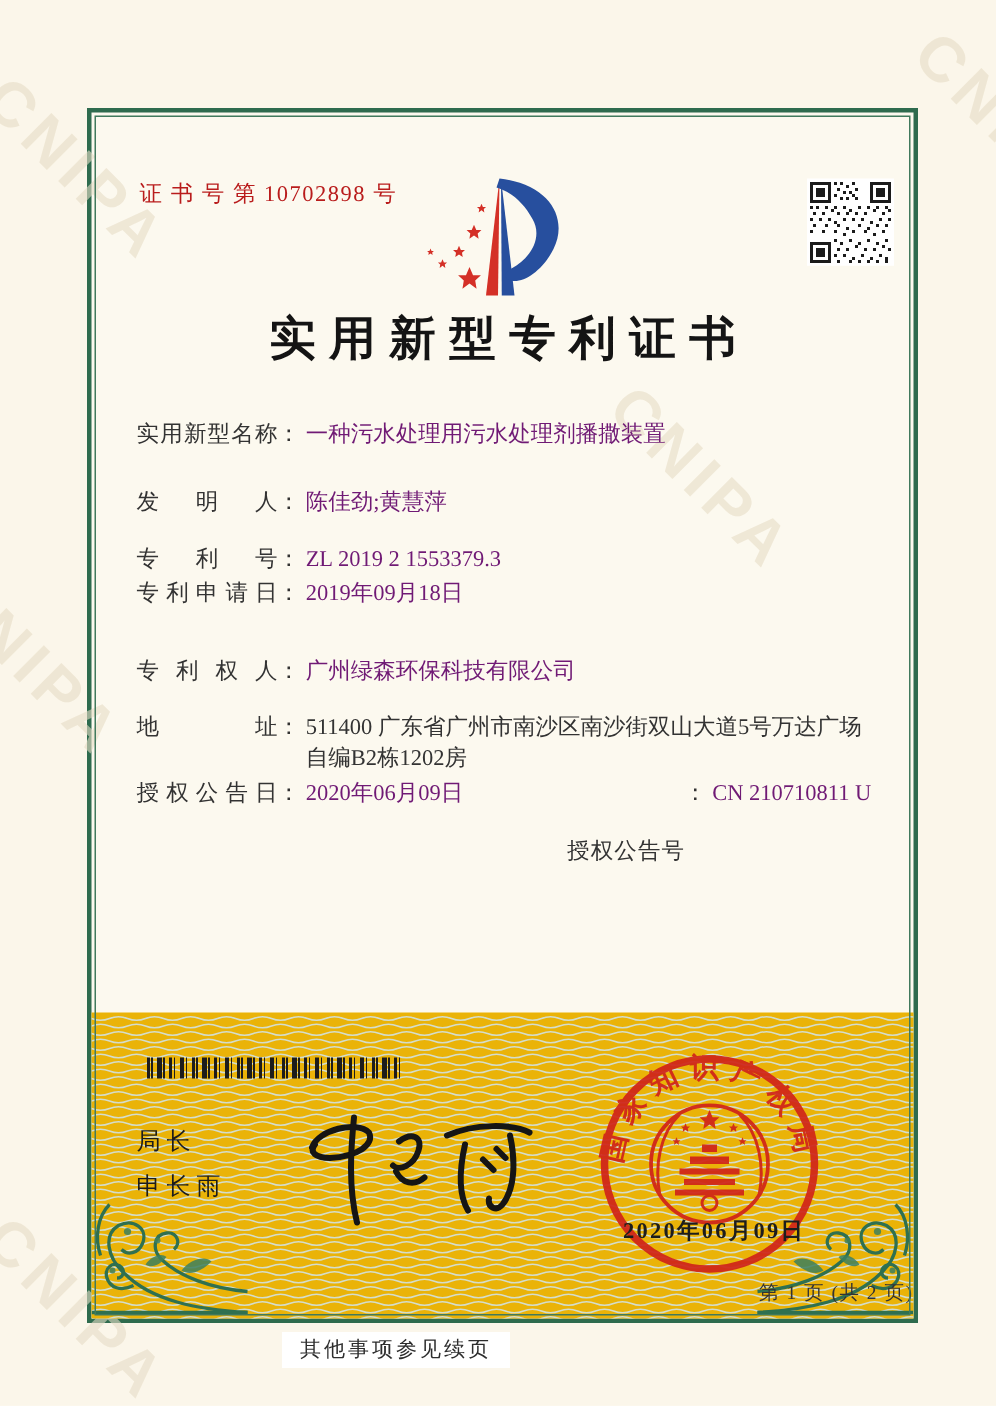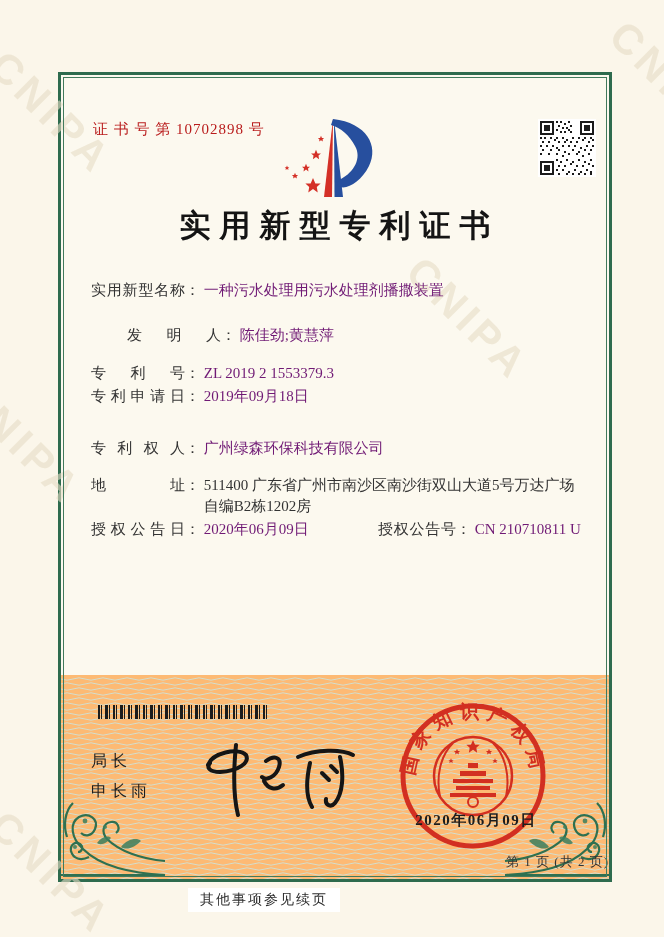--- a/index.html
+++ b/index.html
@@ -42,29 +42,29 @@
     position:absolute;left:0;top:130px;width:100%;text-align:center;z-index:2;
     font-size:31px;font-weight:bold;letter-spacing:9px;color:#141414;
     padding-left:9px;box-sizing:border-box;
   }
   
   .row{position:absolute;left:30px;right:24px;z-index:2;font-size:15px;line-height:21px;color:#333;}
   .flabel{display:inline-block;width:94px;text-align:justify;text-align-last:justify;vertical-align:top;}
   .fvalue{color:#701a75;}
   .addr-wrap{display:inline-block;vertical-align:top;max-width:380px;}
   .pair2{position:absolute;left:287px;top:0;}
-  .pair2 .flabel{width:78px;}
+  .pair2 .flabel{width:78px;margin-top:39px;}
   
   .paras{position:absolute;left:30px;right:26px;top:468px;z-index:2;
     font-size:14px;line-height:21.5px;text-align:justify;color:#2d2d2d;}
   .paras p{margin:0;text-indent:2em;}
   
   .band{
     position:absolute;left:0;right:0;top:600px;bottom:0;
-    background:#fdba74;z-index:2;overflow:hidden;
+    background:#eab308;z-index:2;overflow:hidden;
   }
   .band svg.waves{position:absolute;inset:0;}
   .barcode{
     position:absolute;left:37px;top:30px;width:170px;height:14px;
     background:
       repeating-linear-gradient(90deg,
         #1c1c1c 0 2px, transparent 2px 3px,
         #1c1c1c 3px 4px, transparent 4px 7px,
         #1c1c1c 7px 10px, transparent 10px 11px,
         #1c1c1c 11px 12px, transparent 12px 15px);
@@ -151,21 +151,21 @@
       </g>
     </svg>
   </div>
 
   <div class="title">实用新型专利证书</div>
 
   <div class="row" style="top:205px;">
     <span class="flabel">实用新型名称</span><span>：</span>
     <span class="fvalue">一种污水处理用污水处理剂播撒装置</span>
   </div>
-  <div class="row" style="top:250px;margin-left:36px;">
+  <div class="row" style="top:250px;">
     <span class="flabel">发明人</span><span>：</span>
     <span class="fvalue">陈佳劲;黄慧萍</span>
   </div>
   <div class="row" style="top:288px;">
     <span class="flabel">专利号</span><span>：</span>
     <span class="fvalue">ZL 2019 2 1553379.3</span>
   </div>
   <div class="row" style="top:311px;">
     <span class="flabel">专利申请日</span><span>：</span>
     <span class="fvalue">2019年09月18日</span>

